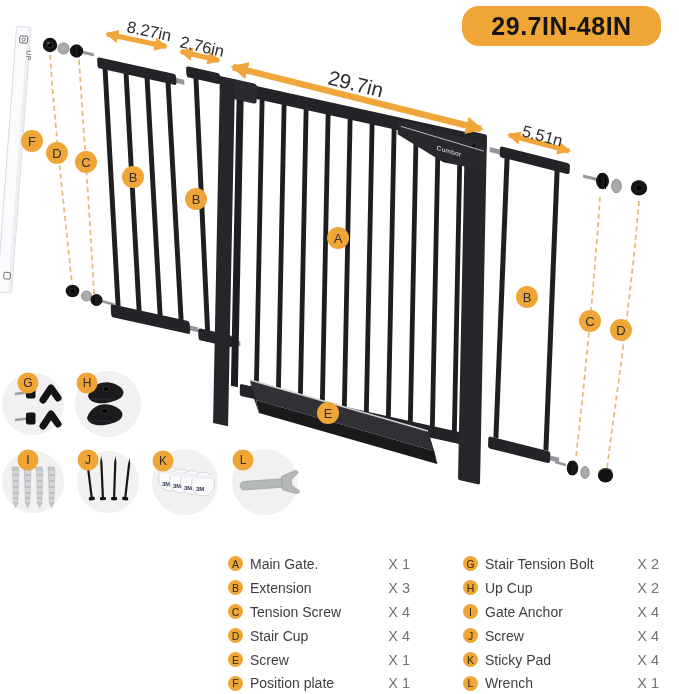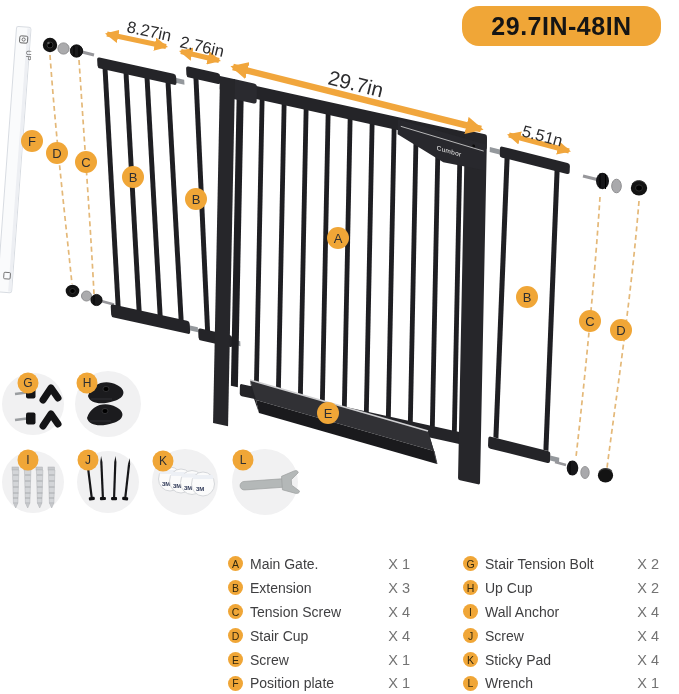--- a/index.html
+++ b/index.html
@@ -387,21 +387,21 @@
       <span class="plabel">Stair Tension Bolt</span>
       <span class="pcount">X 2</span>
     </div>
     <div class="prow">
       <span class="pbadge">H</span>
       <span class="plabel">Up Cup</span>
       <span class="pcount">X 2</span>
     </div>
     <div class="prow">
       <span class="pbadge">I</span>
-      <span class="plabel">Wall Anchor</span>
+      <span class="plabel">Gate Anchor</span>
       <span class="pcount">X 4</span>
     </div>
     <div class="prow">
       <span class="pbadge">J</span>
       <span class="plabel">Screw</span>
       <span class="pcount">X 4</span>
     </div>
     <div class="prow">
       <span class="pbadge">K</span>
       <span class="plabel">Sticky Pad</span>

